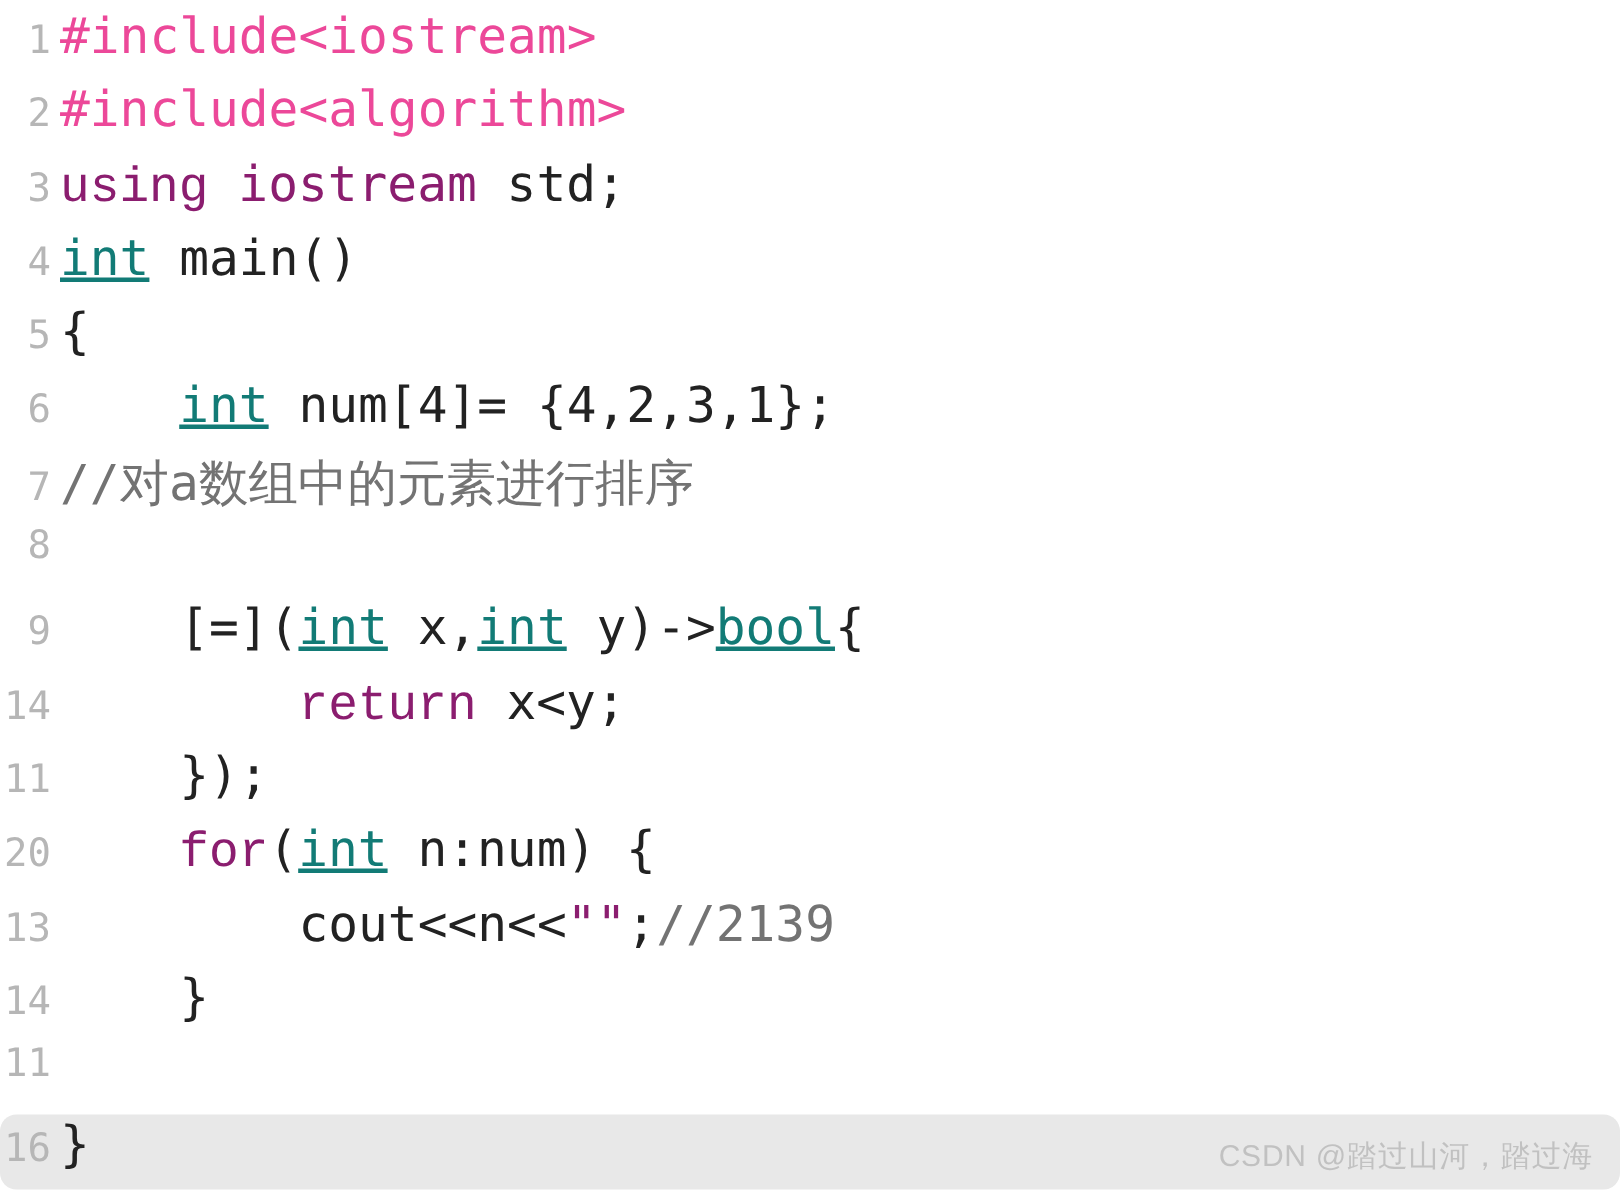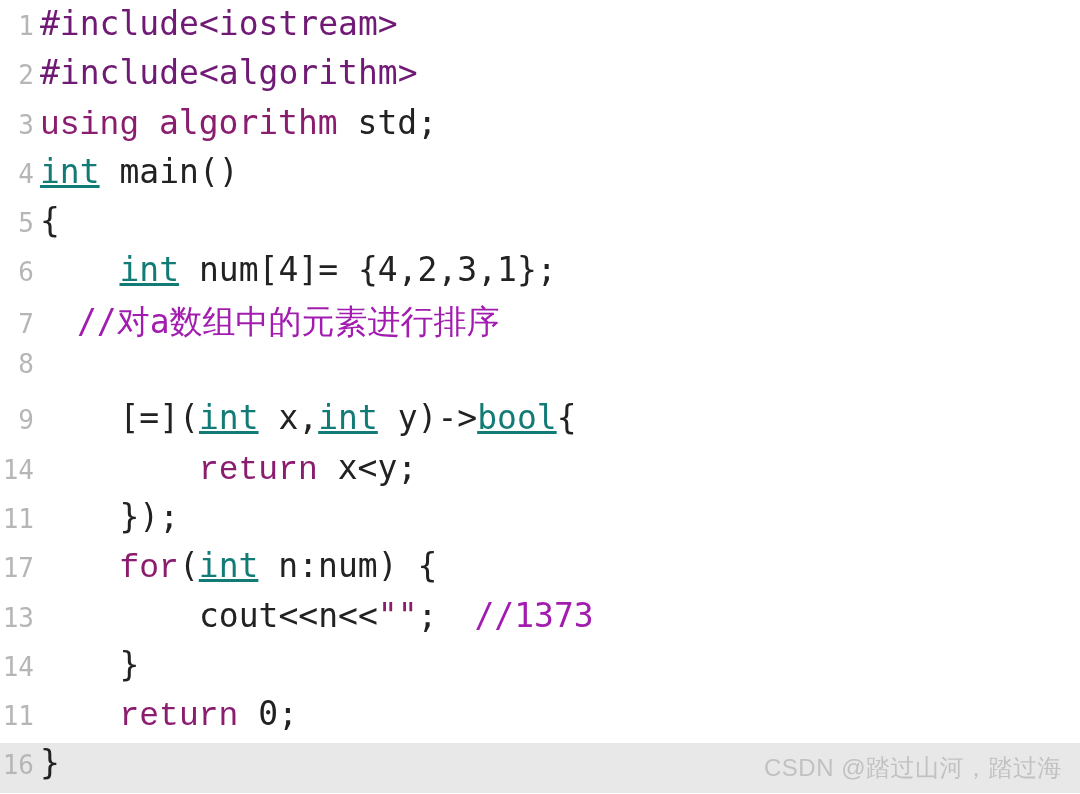--- a/index.html
+++ b/index.html
@@ -18,49 +18,50 @@
     padding-top: 4px;
   }
   .line {
     display: flex;
     align-items: baseline;
     height: 49.3px;
     white-space: pre;
   }
   .line.hl {
     background: #e8e8e8;
+    border-radius: 11px;
   }
   .gutter {
     width: 34px;
     text-align: right;
     color: #b6b6b6;
     font-size: 26px;
     padding-right: 6px;
     flex-shrink: 0;
     user-select: none;
   }
   .code {
     flex: 1;
     color: #222;
   }
-  .pp   { color: #701a75; }   
+  .pp   { color: #ec4899; }   
   .kw   { color: #8b1d6f; font-family: Liberation Mono, monospace; }   
   .ns   { color: #8b1d6f; }   
   .ty   { color: #127b76; text-decoration: underline; }   
   .id   { color: #222222; }   
   .pn   { color: #222222; }   
   .num  { color: #222222; }
-  .cm   { color: #a21caf; margin-left: 37px; }   
+  .cm   { color: #737373; }   
   .str  { color: #8b1d6f; }   
   .watermark {
     position: absolute;
     right: 18px;
     bottom: 10px;
     font-family: sans-serif;
-    font-size: 24px;
+    font-size: 20px;
     color: rgba(120,120,120,0.35);
     letter-spacing: 0.5px;
     pointer-events: none;
   }
 </style>
 </head>
 <body>
 
 <div class="editor">
 
@@ -69,21 +70,21 @@
     <span class="code"><span class="pp">#include</span><span class="pp">&lt;iostream&gt;</span></span>
   </div>
 
   <div class="line">
     <span class="gutter">2</span>
     <span class="code"><span class="pp">#include</span><span class="pp">&lt;algorithm&gt;</span></span>
   </div>
 
   <div class="line">
     <span class="gutter">3</span>
-    <span class="code"><span class="kw">using</span> <span class="ns">algorithm</span> <span class="id">std</span><span class="pn">;</span></span>
+    <span class="code"><span class="kw">using</span> <span class="ns">iostream</span> <span class="id">std</span><span class="pn">;</span></span>
   </div>
 
   <div class="line">
     <span class="gutter">4</span>
     <span class="code"><span class="ty">int</span> <span class="id">main</span><span class="pn">()</span></span>
   </div>
 
   <div class="line">
     <span class="gutter">5</span>
     <span class="code"><span class="pn">{</span></span>
@@ -112,37 +113,36 @@
     <span class="gutter">14</span>
     <span class="code"><span>        </span><span class="kw">return</span> <span class="id">x&lt;y</span><span class="pn">;</span></span>
   </div>
 
   <div class="line">
     <span class="gutter">11</span>
     <span class="code"><span>    </span><span class="pn">})</span><span class="pn">;</span></span>
   </div>
 
   <div class="line">
-    <span class="gutter">17</span>
+    <span class="gutter">20</span>
     <span class="code"><span>    </span><span class="kw">for</span><span class="pn">(</span><span class="ty">int</span> <span class="id">n</span><span class="pn">:</span><span class="id">num</span><span class="pn">)</span> <span class="pn">{</span></span>
   </div>
 
   <div class="line">
     <span class="gutter">13</span>
-    <span class="code"><span>        </span><span class="id">cout</span><span class="pn">&lt;&lt;</span><span class="id">n</span><span class="pn">&lt;&lt;</span><span class="str">""</span><span class="pn">;</span><span class="cm">//1373</span></span>
+    <span class="code"><span>        </span><span class="id">cout</span><span class="pn">&lt;&lt;</span><span class="id">n</span><span class="pn">&lt;&lt;</span><span class="str">""</span><span class="pn">;</span><span class="cm">//2139</span></span>
   </div>
 
   <div class="line">
     <span class="gutter">14</span>
     <span class="code"><span>    </span><span class="pn">}</span></span>
   </div>
 
   <div class="line">
     <span class="gutter">11</span>
-    <span class="code"><span>    </span><span class="kw">return</span> <span class="num">0</span><span class="pn">;</span></span>
   </div>
 
   <div class="line hl">
     <span class="gutter">16</span>
     <span class="code"><span class="pn">}</span></span>
   </div>
 
 </div>
 
 <div class="watermark">CSDN @踏过山河，踏过海</div>

